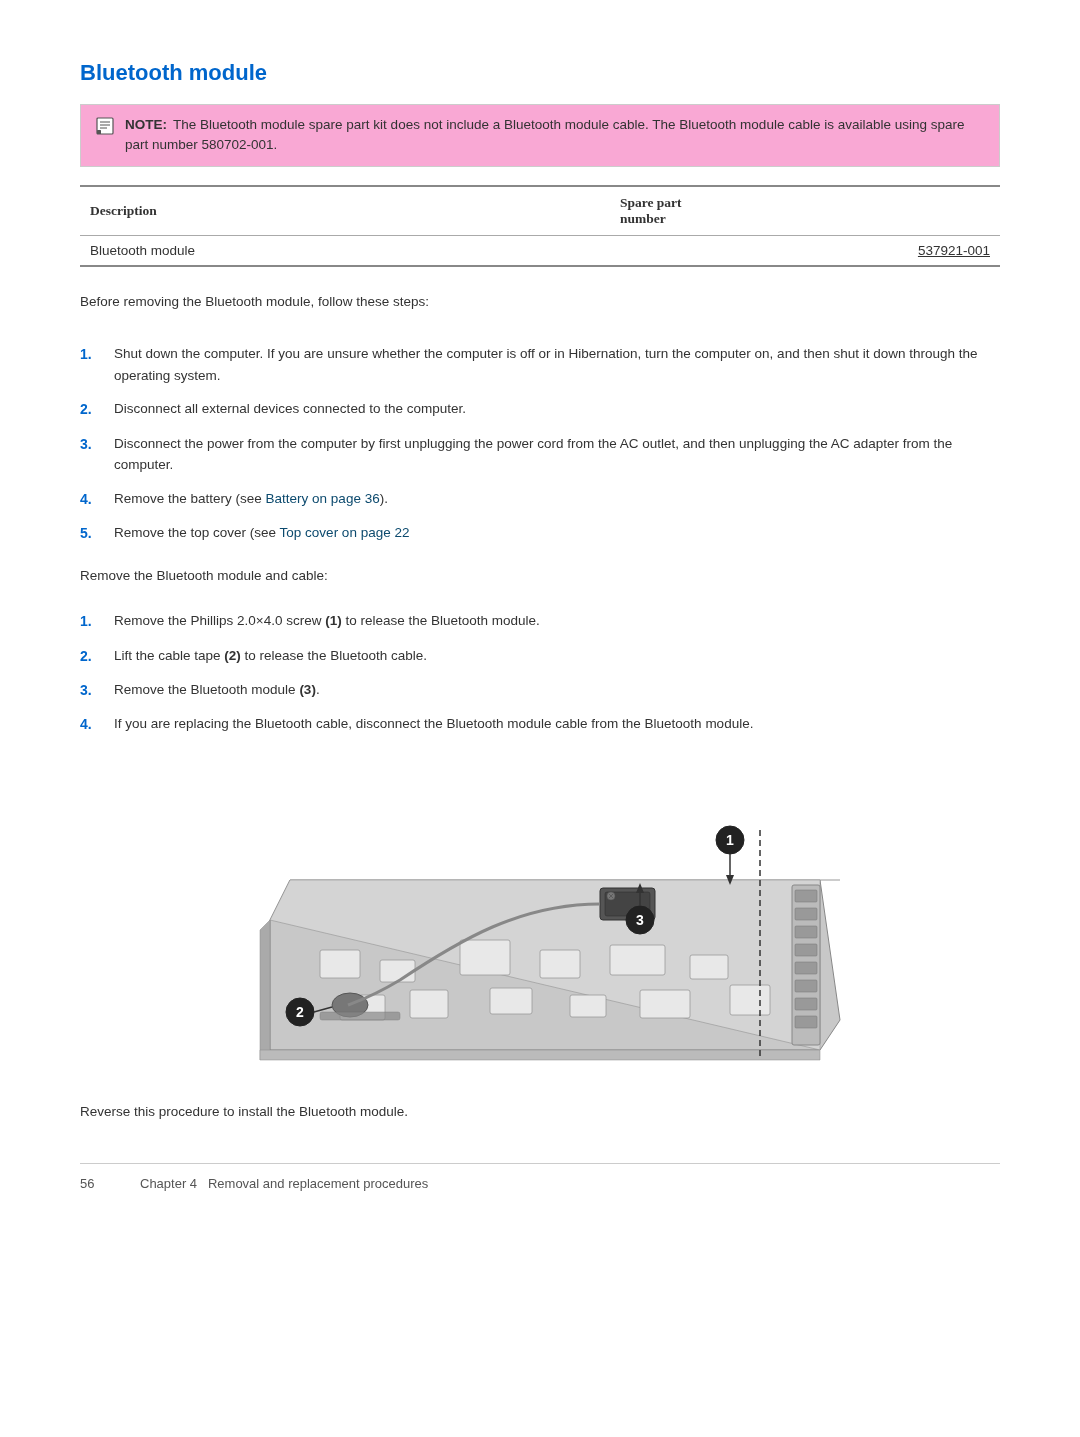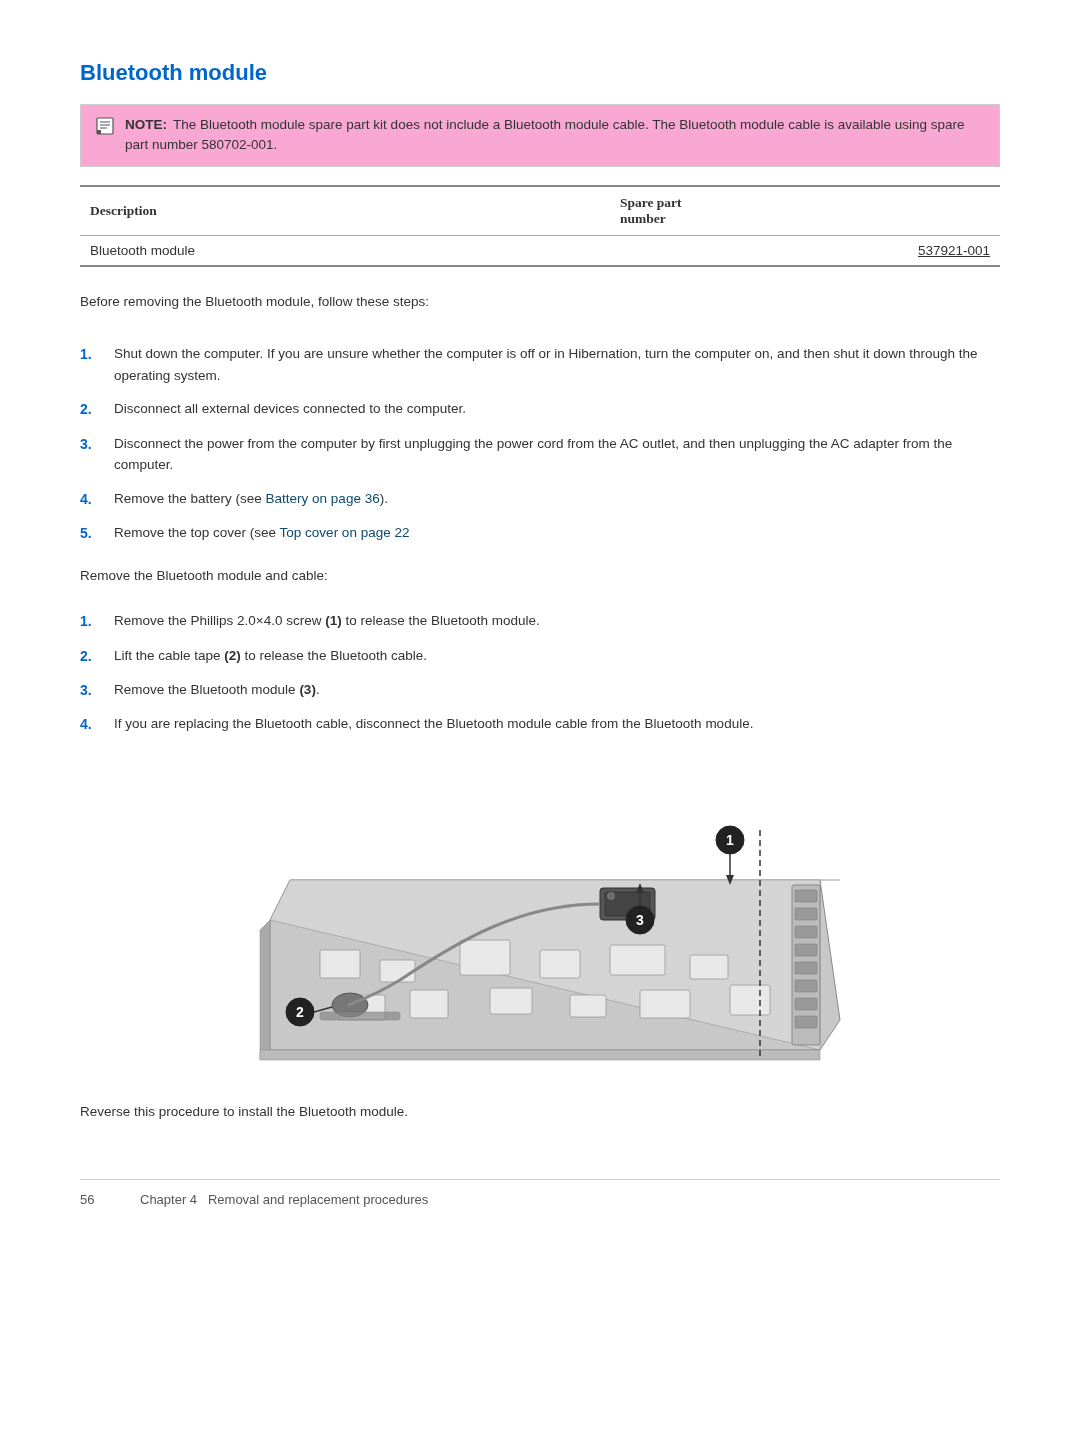--- a/index.html
+++ b/index.html
@@ -116,21 +116,21 @@
       display: flex;
       justify-content: center;
       width: 100%;
     }
     .diagram-svg {
       width: 620px;
       height: 320px;
     }
     .reverse-text {
       font-size: 13.5px;
-      margin-bottom: 60px;
+      margin-bottom: 44px;
       margin-top: 8px;
     }
     .footer {
       display: flex;
       border-top: 1px solid #ccc;
       padding-top: 12px;
       font-size: 13px;
       color: #555;
       gap: 30px;
     }

